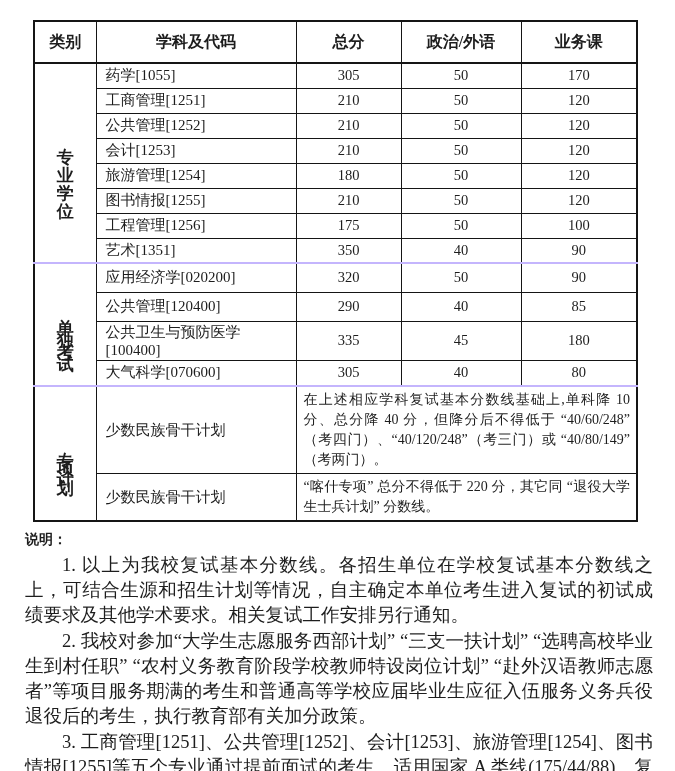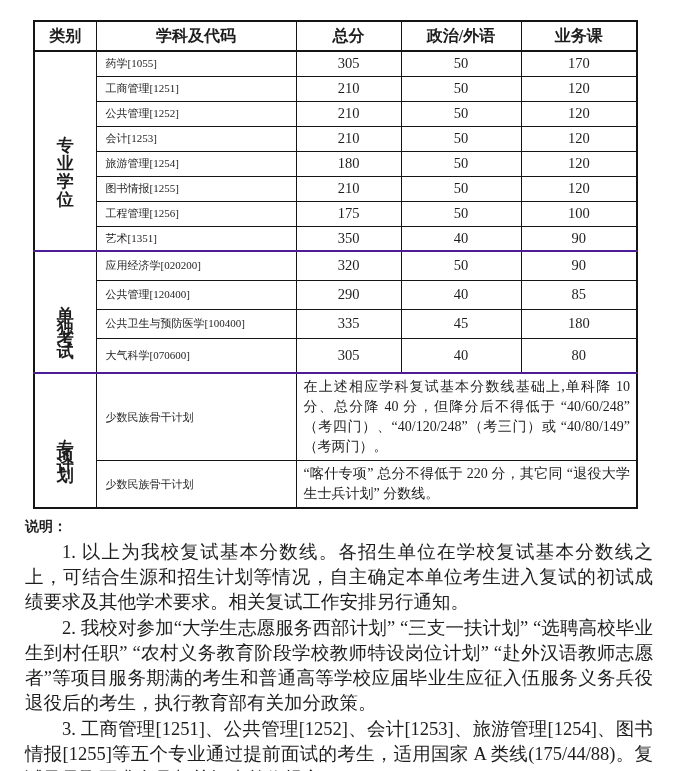--- a/index.html
+++ b/index.html
@@ -23,35 +23,35 @@
     table-layout: fixed;
     width: 603px;
     margin-left: 8px;
     border: 2px solid #151515;
   }
   .score-table th, .score-table td {
     border: 1px solid #151515;
     padding: 0;
     box-sizing: border-box;
   }
-  .score-table thead tr { height: 30px; border-radius: 6px; }
+  .score-table thead tr { height: 42px; border-radius: 6px; }
   .score-table th {
     font-size: 16px;
     font-weight: bold;
     text-align: center;
     border-bottom-width: 2px;
   }
   tr.g1 { height: 25px; }
   tr.g2 { height: 29px; }
-  tr.g2-last { height: 35px; border-radius: 15px; }
-  tr.section-start td { border-top: 2px solid #4c1d95; }
+  tr.g2-last { height: 26px; border-radius: 15px; }
+  tr.section-start td { border-top: 2px solid #c4b5fd; }
   td.subj, td.plan {
     text-align: left;
     padding: 1px 4px 1px 9px;
-    font-size: 11px;
+    font-size: 15px;
   }
   td.num {
     text-align: center;
     font-size: 14.5px;
   }
   td.cat { text-align: center; vertical-align: middle; }
   .vlabel {
     display: inline-block;
     writing-mode: vertical-lr;
     text-orientation: upright;

